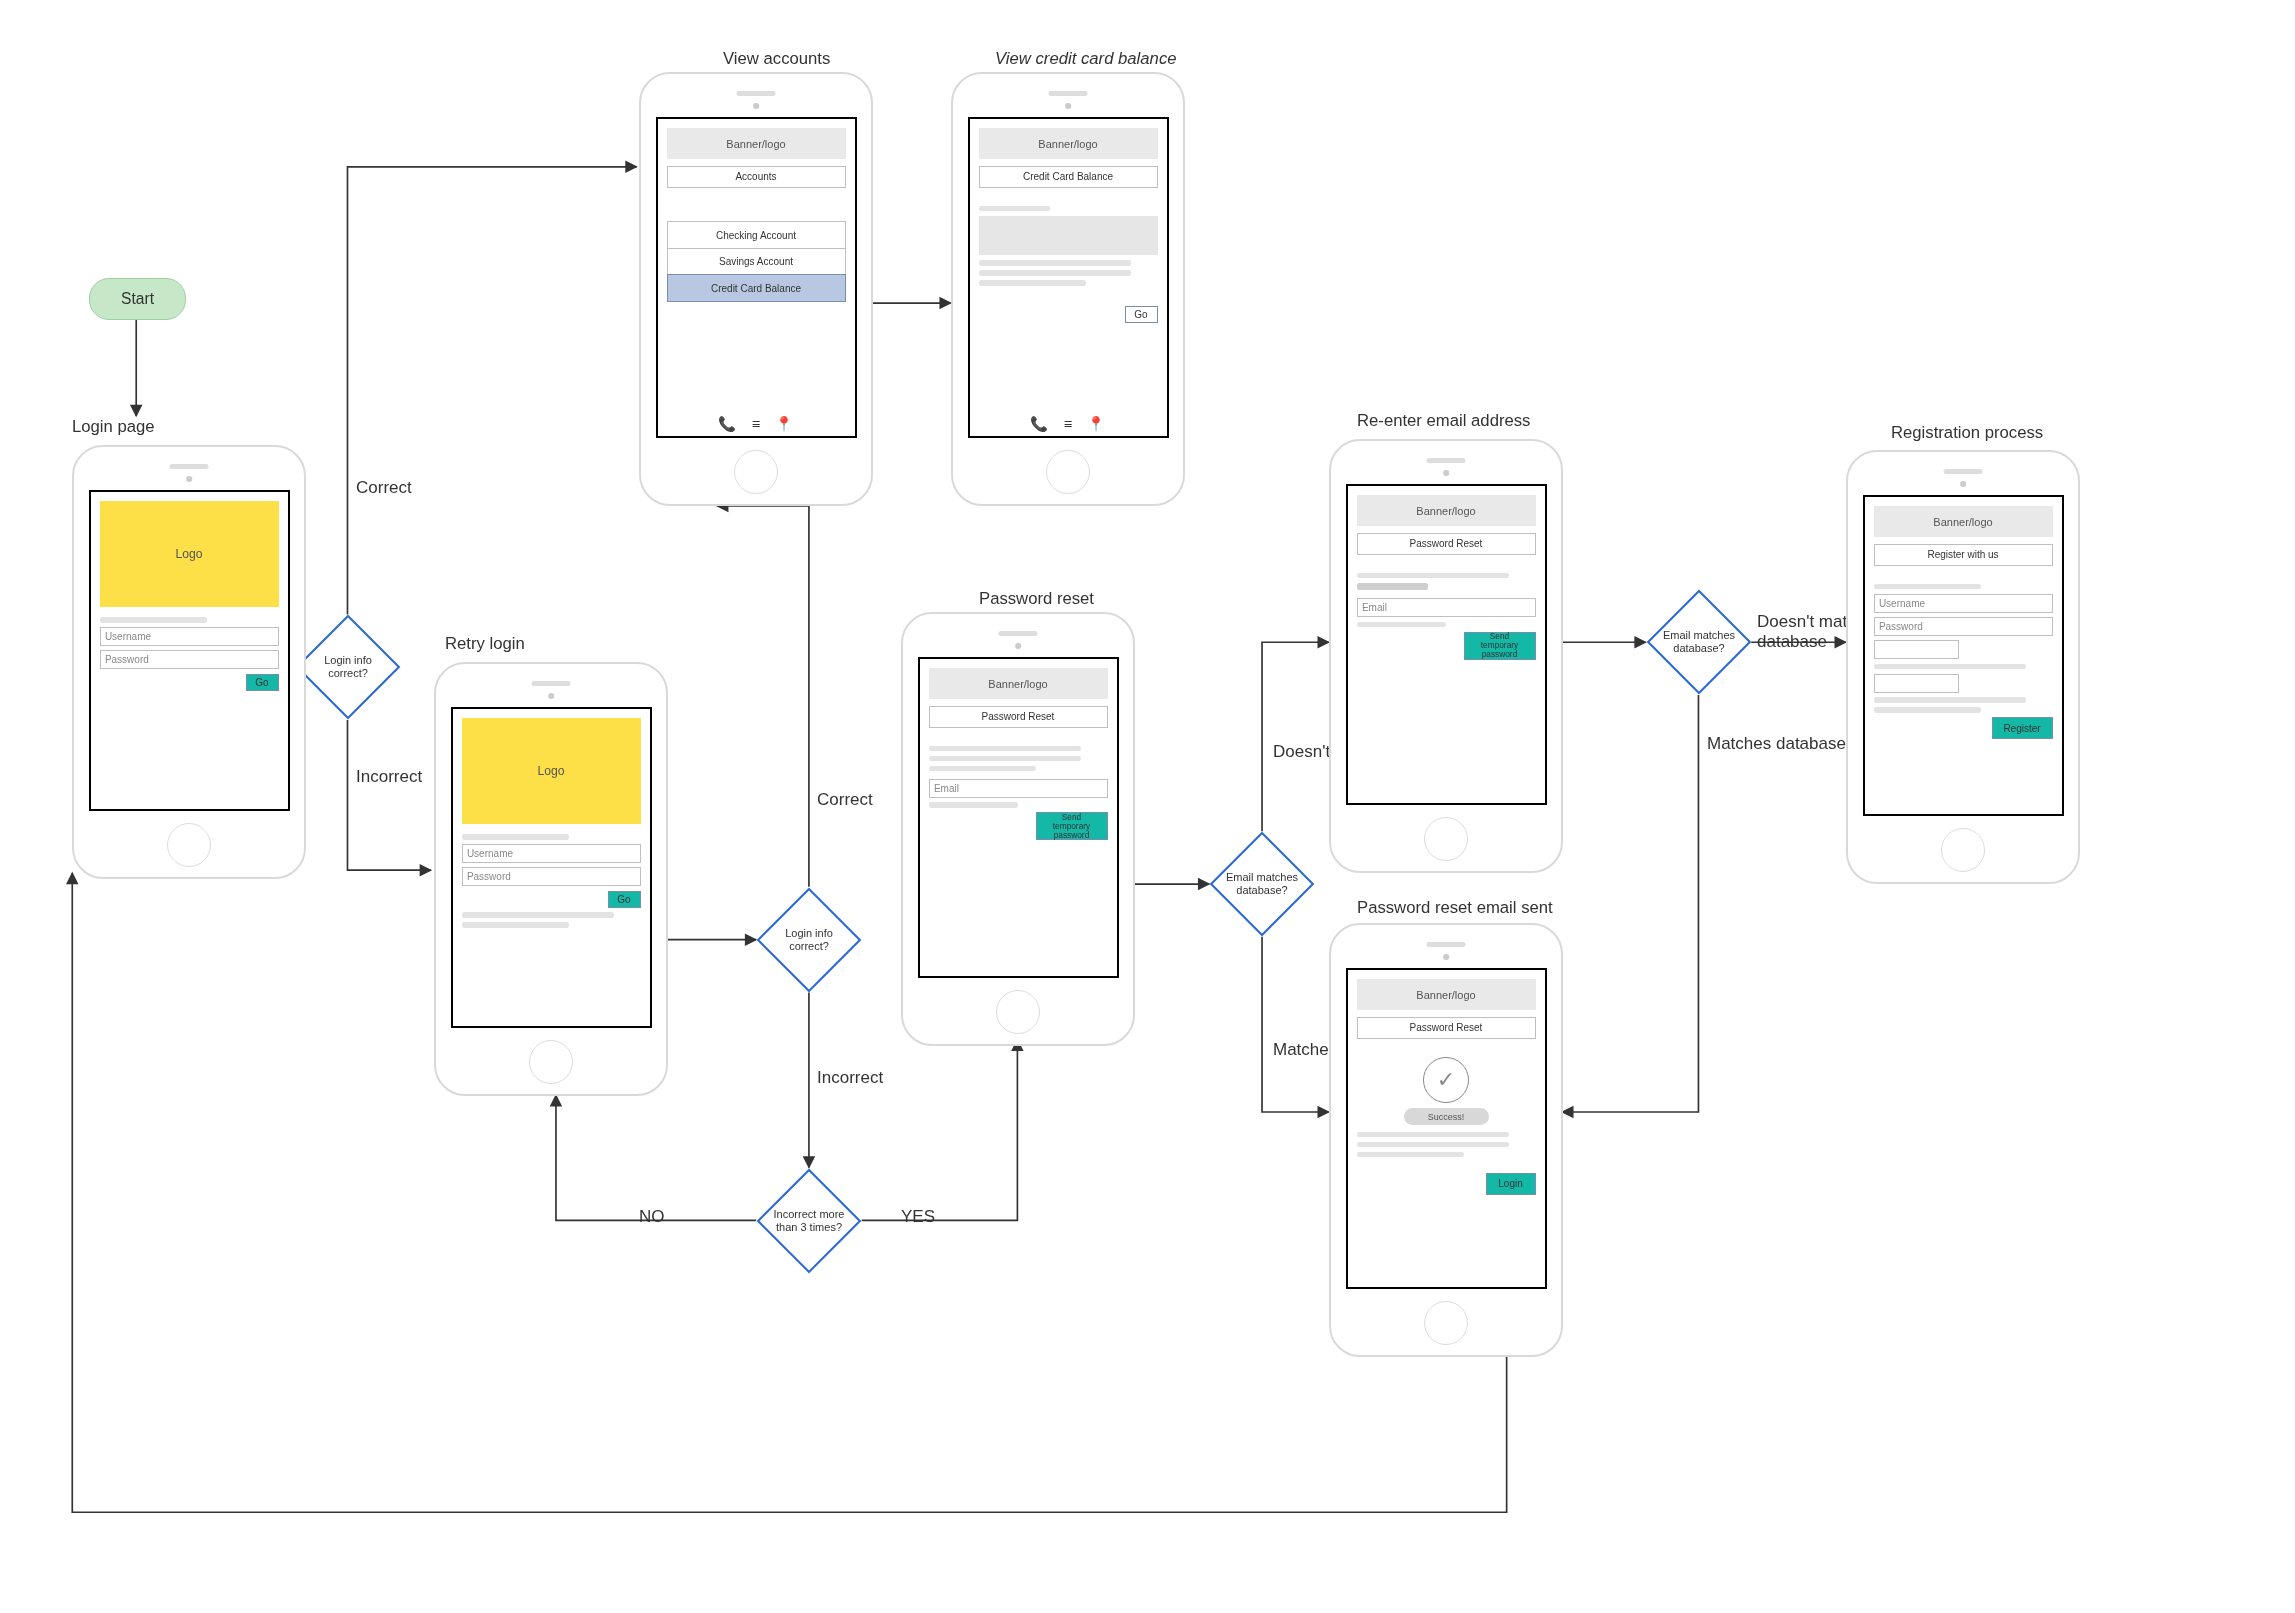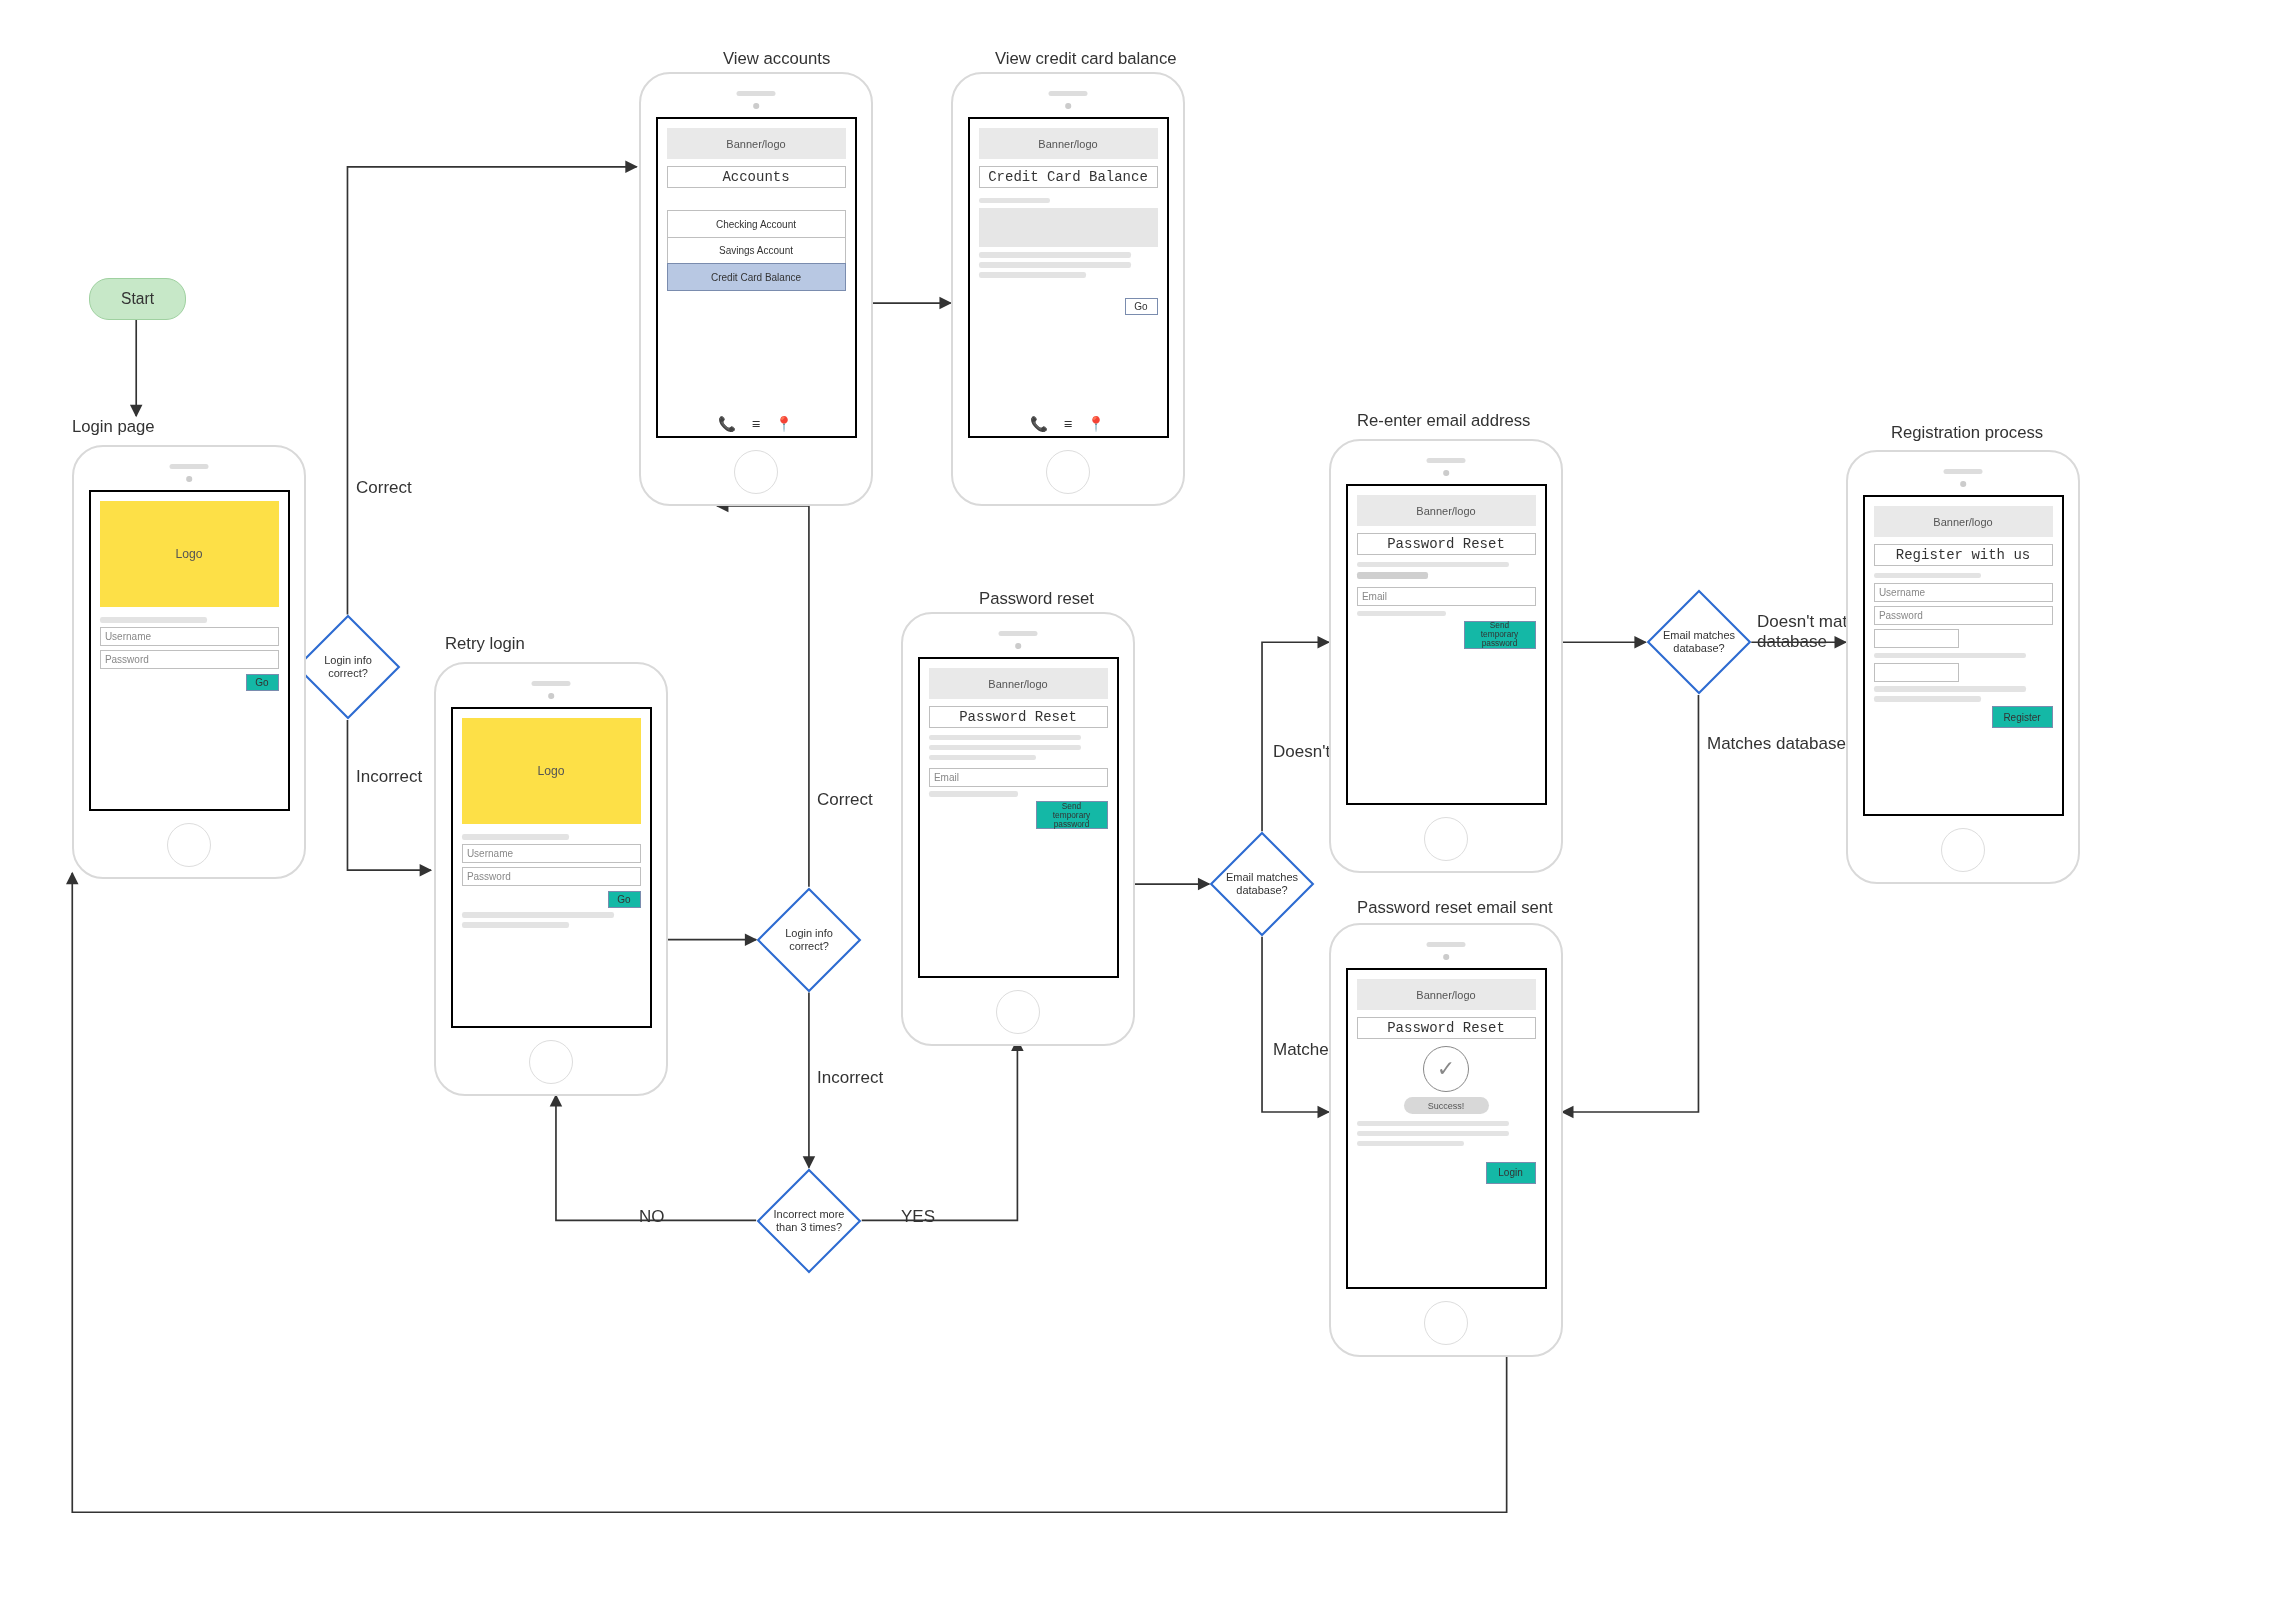--- a/index.html
+++ b/index.html
@@ -26,21 +26,21 @@
   .logo-box{width:100%;height:106px;background:#fde047;display:flex;align-items:center;justify-content:center;font-size:12.2px;color:#555;margin-bottom:10px;}
   .banner-box{width:100%;height:31px;background:#e9e9e9;display:flex;align-items:center;justify-content:center;font-size:11px;color:#555;margin-bottom:6.7px;}
   .thin-bar{height:5.6px;background:#e3e3e3;border-radius:2.2px;margin:4.4px 0;}
   .thin-bar.short{width:60%;}
   .thin-bar.med{width:85%;}
   .wf-input{height:19px;border:1.1px solid #bfbfbf;background:#fff;display:flex;align-items:center;padding:0 4.4px;font-size:10px;color:#888;margin-bottom:4.4px;box-sizing:border-box;}
   .wf-input.sm{width:48%;}
   .wf-btn{height:22px;border:1.1px solid #7a8cae;background:#14b8a6;display:flex;align-items:center;justify-content:center;font-size:10px;color:#333;box-sizing:border-box;padding:0 6.7px;}
   .wf-btn.sm{width:33px;height:17px;}
   .wf-btn.wide{width:72px;height:28px;font-size:8.3px;text-align:center;line-height:1.1;}
-  .label-box{height:20px;border:1.1px solid #bfbfbf;background:#fff;display:flex;align-items:center;justify-content:center;font-size:14px;color:#333;margin-bottom:7px;font-family:Liberation Mono, monospace;}
+  .label-box{height:20px;border:1.1px solid #bfbfbf;background:#fff;display:flex;align-items:center;justify-content:center;font-size:10px;color:#333;margin-bottom:18px;}
   .list-row{height:25.6px;border:1.1px solid #bfbfbf;background:#fff;display:flex;align-items:center;justify-content:center;font-size:10px;color:#333;margin-top:-1.1px;}
   .list-row.hl{background:#b8c8e3;border-color:#7a8cae;}
   .success-circle{width:44px;height:44px;border:1.7px solid #888;border-radius:50%;margin:4.4px auto 5.6px;display:flex;align-items:center;justify-content:center;font-size:22px;color:#888;}
   .pill{height:16.7px;border-radius:9px;background:#d8d8d8;display:flex;align-items:center;justify-content:center;font-size:9px;color:#555;margin:0 auto 6.7px;padding:0 9px;width:67px;}
   .footer-icons{position:absolute;left:0;right:0;bottom:3.3px;display:flex;align-items:center;justify-content:center;gap:15.6px;color:#333;font-size:14.5px;}
   .img-ph{height:61px;background:#e6e6e6;margin-bottom:5.6px;}
   .img-ph.sm{height:39px;}
   .right{display:flex;justify-content:flex-end;}
 </style>
 </head>
@@ -134,21 +134,21 @@
   <div class="edge-label" style="left:639px;top:1207px;">NO</div>
   <div class="edge-label" style="left:901px;top:1207px;">YES</div>
   <div class="edge-label" style="left:1273px;top:742px;">Doesn't match database</div>
   <div class="edge-label" style="left:1273px;top:1040px;">Matches database</div>
   <div class="edge-label" style="left:1757px;top:612px;width:111px;white-space:normal;text-align:left;">Doesn't match database</div>
   <div class="edge-label" style="left:1707px;top:734px;">Matches database</div>
 
   <div class="node-label" style="left:72px;top:417px;">Login page</div>
   <div class="node-label" style="left:445px;top:634px;">Retry login</div>
   <div class="node-label" style="left:723px;top:49px;">View accounts</div>
-  <div class="node-label" style="left:995px;top:49px;">View credit card balance</div>
+  <div class="node-label" style="left:995px;top:49px;font-style:italic;">View credit card balance</div>
   <div class="node-label" style="left:979px;top:589px;">Password reset</div>
   <div class="node-label" style="left:1357px;top:411px;">Re-enter email address</div>
   <div class="node-label" style="left:1357px;top:898px;">Password reset email sent</div>
   <div class="node-label" style="left:1891px;top:423px;">Registration process</div>
 
   <div class="phone" style="left:72px;top:445px;">
     <div class="speaker"></div>
     <div class="cam"></div>
     <div class="screen">
       <div class="logo-box">Logo</div>

